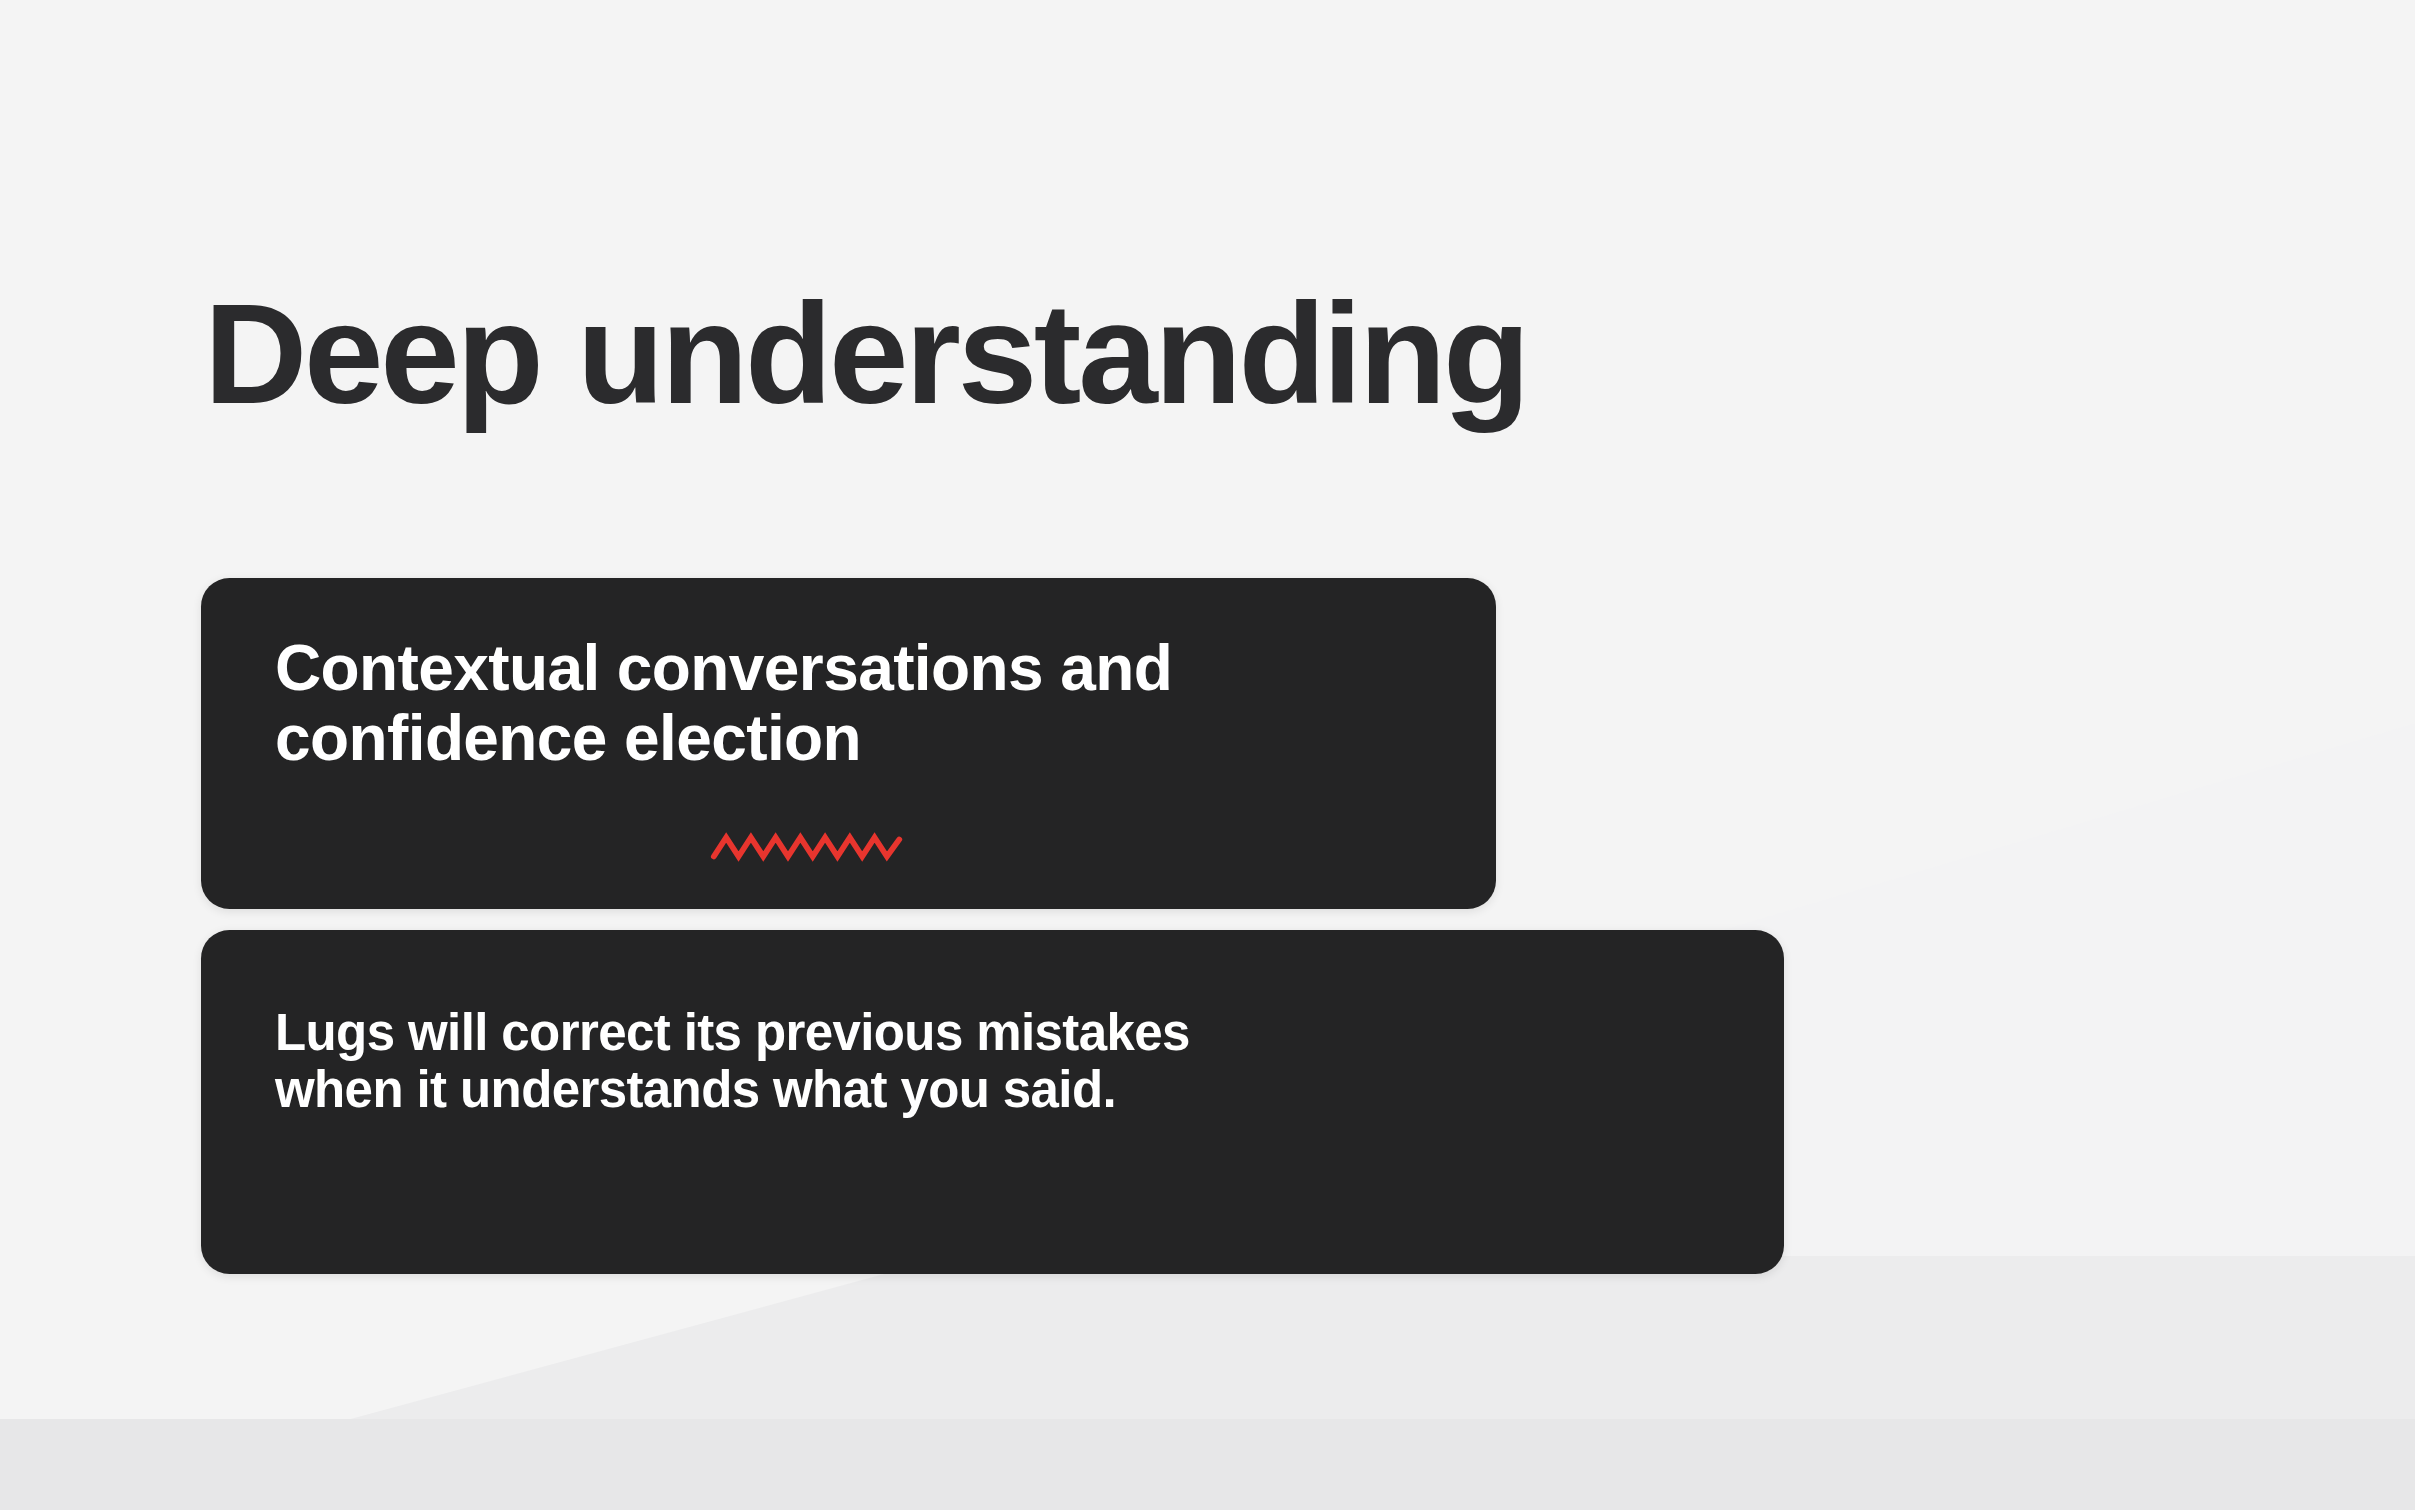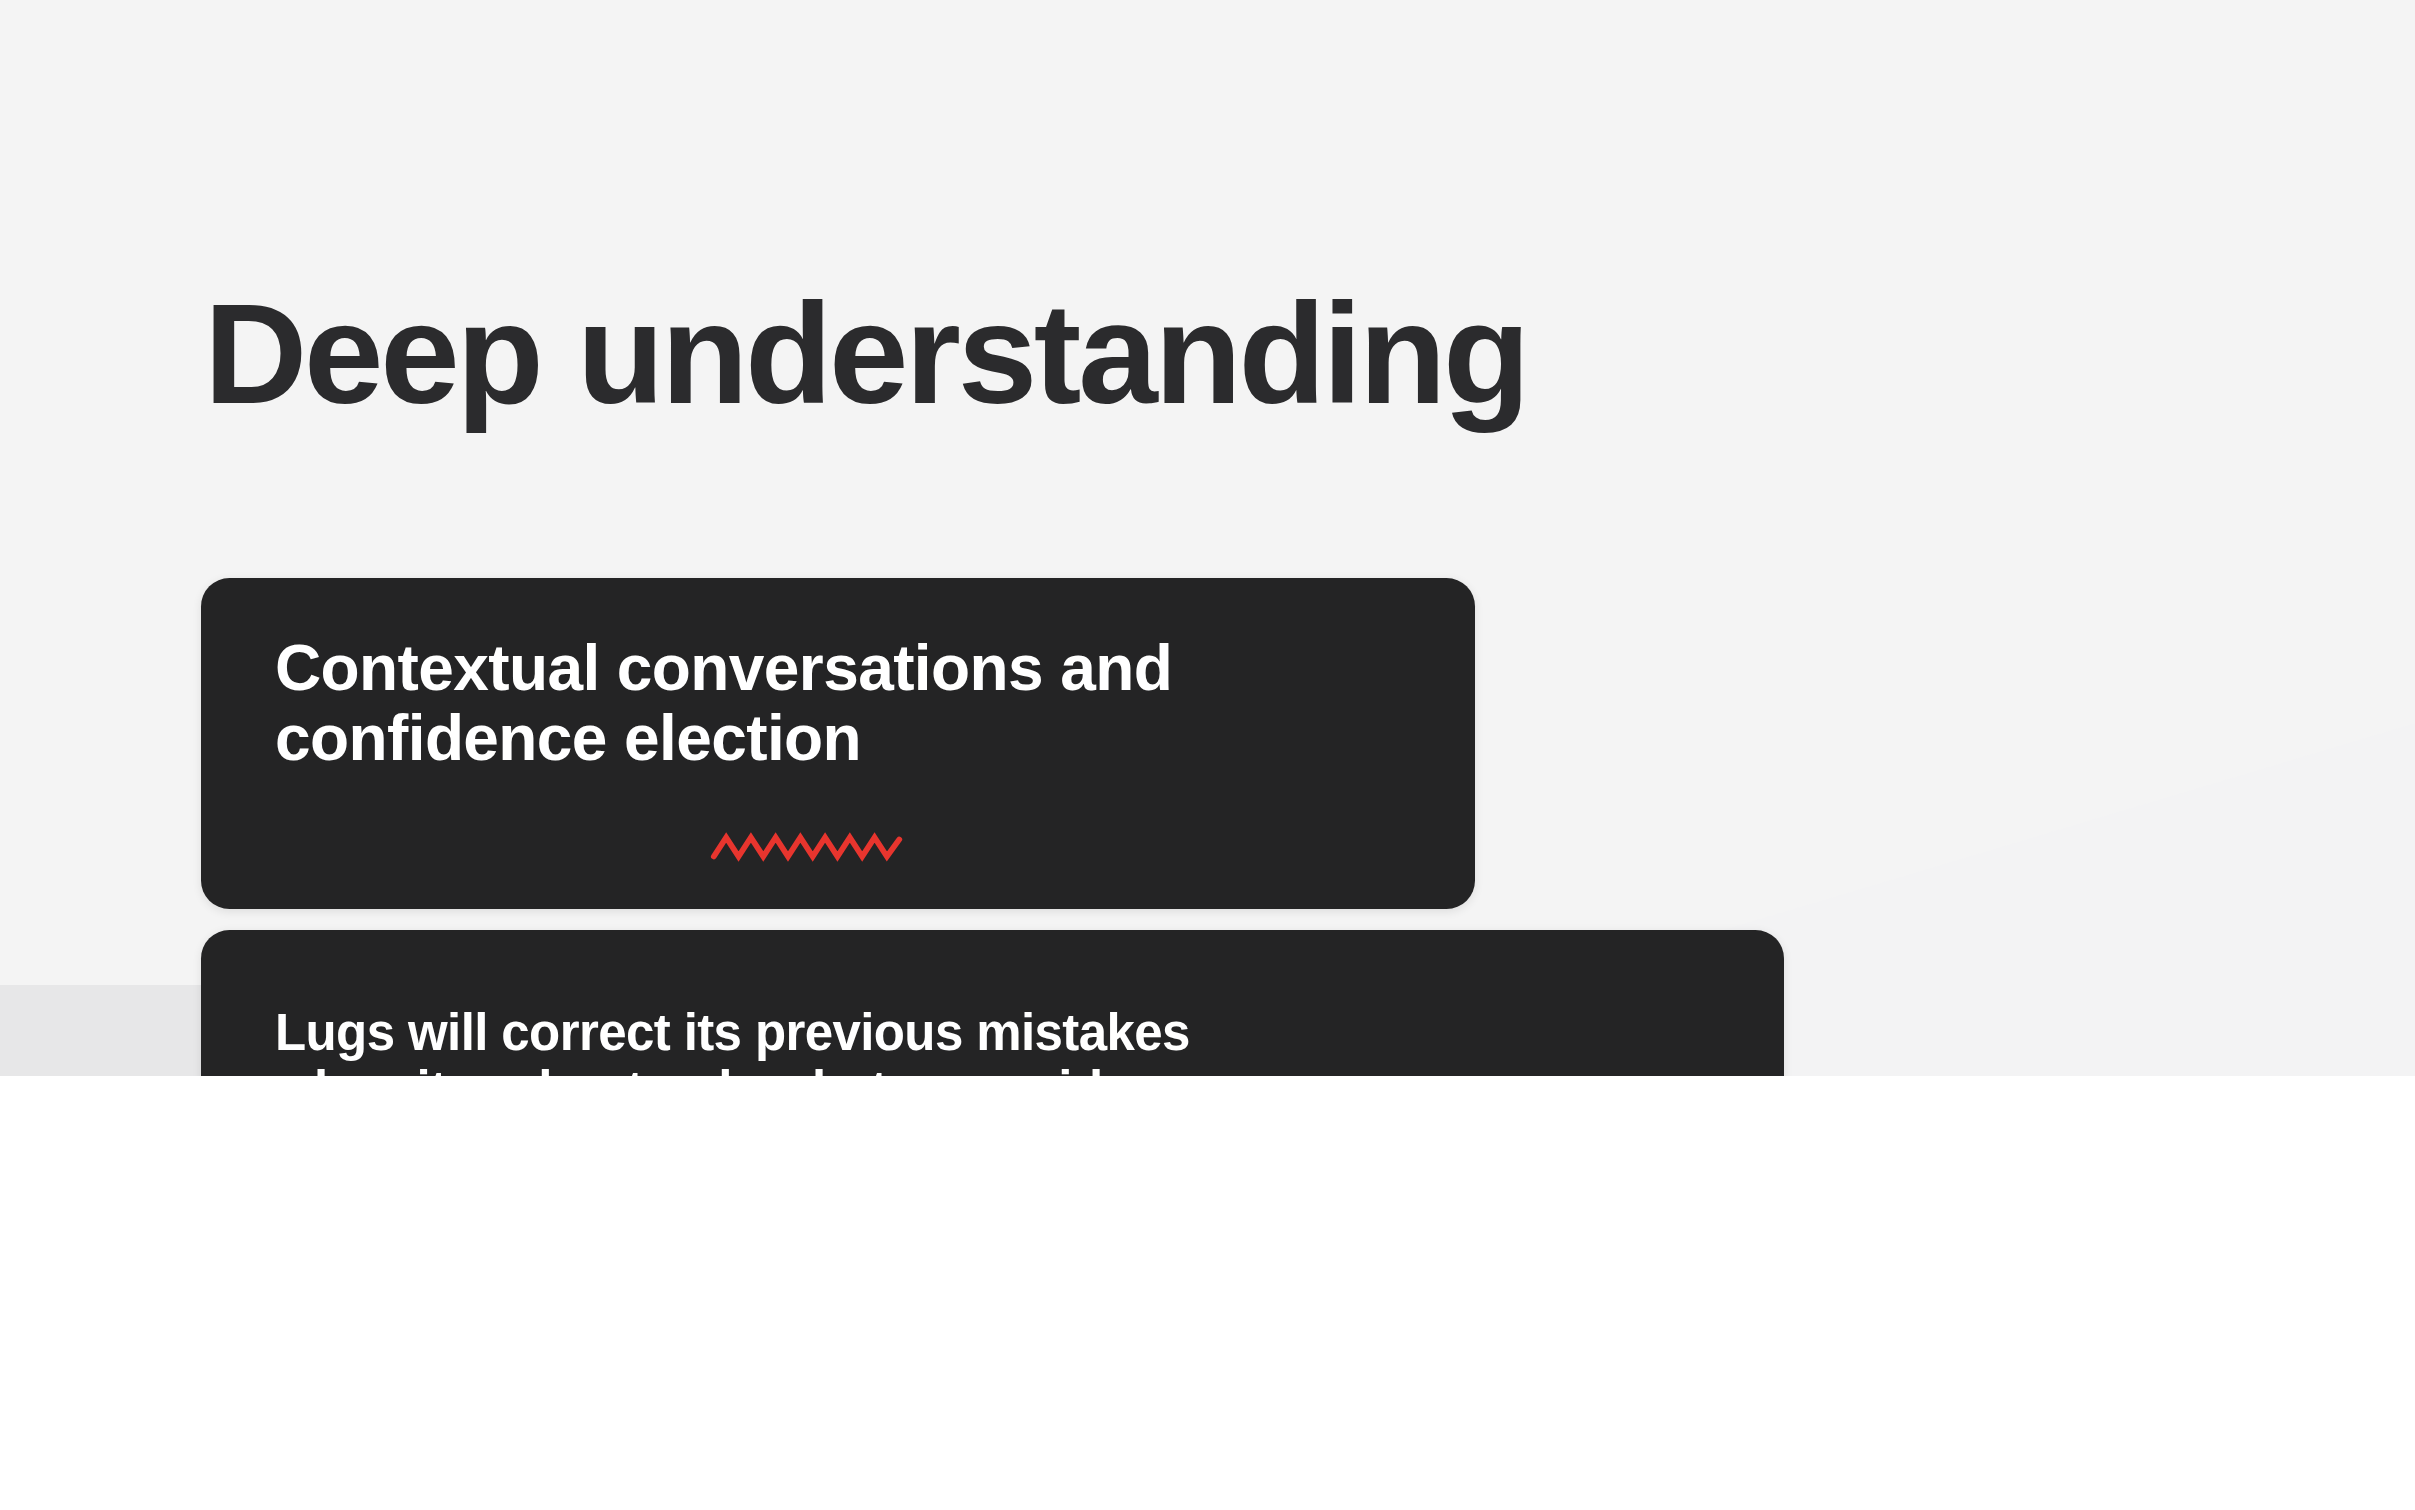--- a/index.html
+++ b/index.html
@@ -4,21 +4,21 @@
 <style>
   html, body {
     margin: 0;
     padding: 0;
     background: #ffffff;
   }
 
   #slide {
     position: relative;
     width: 2416px;
-    height: 1076px;
+    height: 1510px;
     overflow: hidden;
     background: #f4f4f4;
     font-family: "Liberation Sans", sans-serif;
   }
 
   
   .bg-base {
     position: absolute;
     inset: 0;
     background: #f4f4f4;
@@ -60,20 +60,21 @@
     background: #242425;
     border-radius: 28.5px;
     box-shadow: 0 2.9px 9.5px rgba(0,0,0,0.09);
   }
 
   #card-one {
     left: 201px;
     top: 578px;
     width: 1274px;
     height: 331px;
+    padding-left: 21px;
   }
 
   #card-two {
     left: 201px;
     top: 930px;
     width: 1583px;
     height: 344px;
   }
 
   .card-text {

